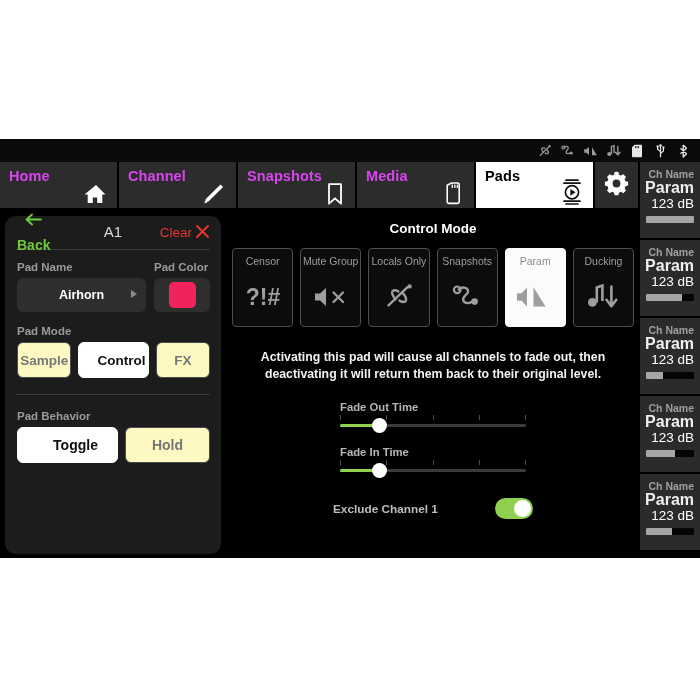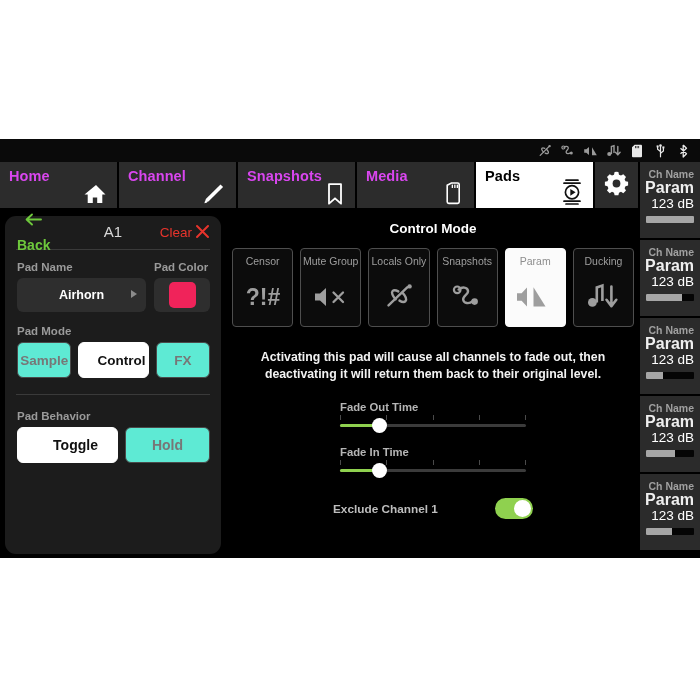--- a/index.html
+++ b/index.html
@@ -133,21 +133,21 @@
     display: flex; align-items: center; justify-content: center;
   }
   #padcolorswatch { width: 27px; height: 26px; border-radius: 5px; }
 
   #rowB { padding: 13px 11px 0 12px; }
   .segrow { display: flex; gap: 7px; }
   .seg {
     flex: 1; height: 36px; border-radius: 6px;
     display: flex; align-items: center; justify-content: center;
     font-size: 13.5px; font-weight: bold;
-    background: #5eead4; border: 1px solid #4a4a4a; color: #777;
+    background: #fef9c3; border: 1px solid #4a4a4a; color: #777;
   }
   .seg.on { background: #fff; border-color: #fff; color: #111; padding-left: 16px; }
 
   #rowC { padding: 15px 11px 0 12px; }
   #rowC .segrow .seg { height: 36px; font-size: 14px; }
 
   
   #ctrlpanel { position: absolute; left: 226px; top: 0; width: 414px; height: 348px; }
   #cmtitle {
     text-align: center; color: #fff; font-size: 13.5px; font-weight: bold;

